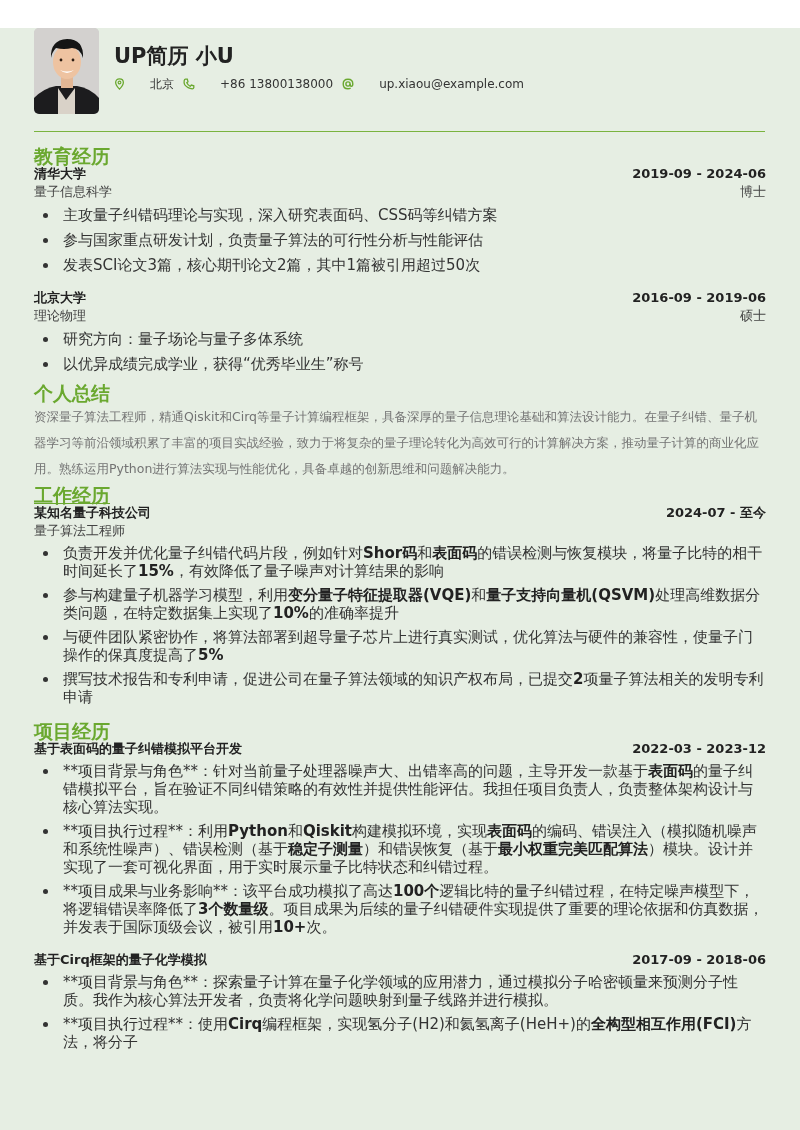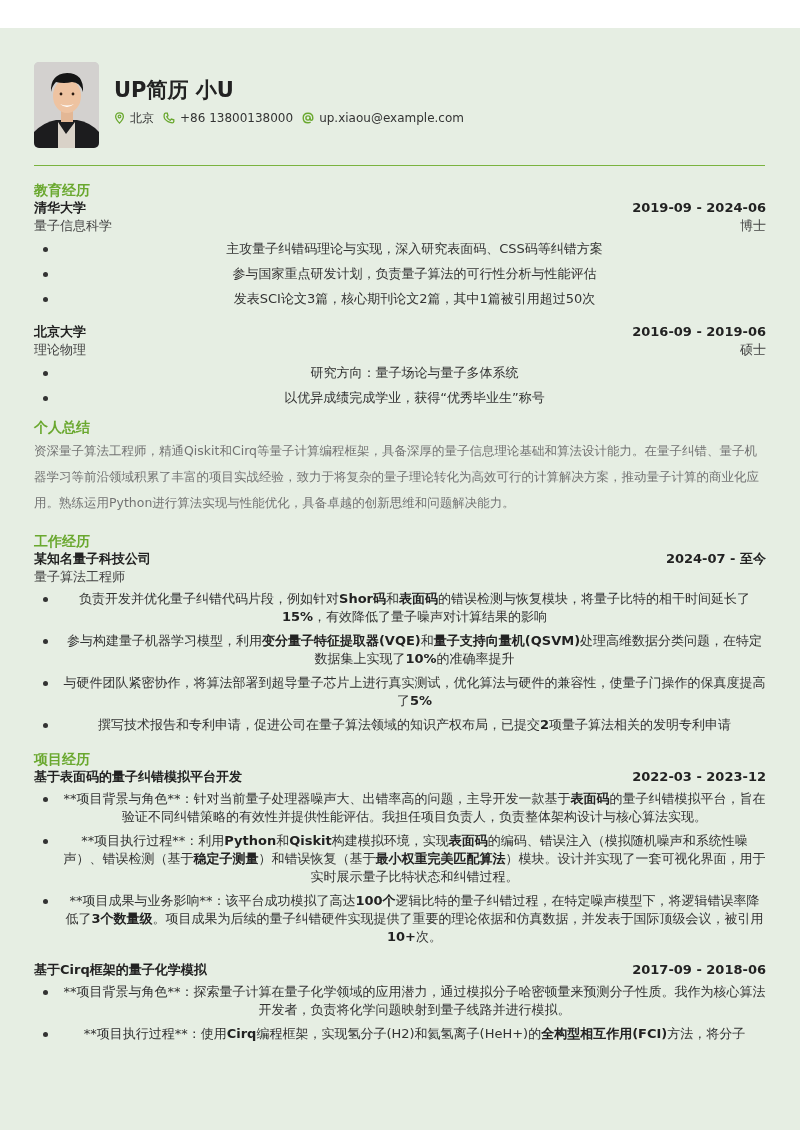--- a/index.html
+++ b/index.html
@@ -10,40 +10,40 @@
     color: #2b2b2b;
   }
   .topbar { height: 28px; background: #ffffff; }
   .page {
     background: #e6eee3;
     height: 1102px;
     padding: 0 34px 0 34px;
     box-sizing: border-box;
     position: relative;
   }
-  .header { display: flex; align-items: center; padding-top: 34px; height: 86px; }
+  .header { display: flex; align-items: center; height: 86px; }
   .avatar {
     width: 65px; height: 86px; border-radius: 5px; overflow: hidden;
     background: #cfcfcf; position: relative; flex-shrink: 0;
   }
   .avatar svg { display: block; }
   .head-info { margin-left: 15px; margin-top: -8px; }
   .name { font-size: 21px; font-weight: bold; color: #222; line-height: 28px; }
   .contacts { display: flex; align-items: center; font-size: 12px; color: #333; margin-top: 6px; }
-  .contact { display: flex; align-items: center; margin-right: 9px; }
+  .contact { display: flex; align-items: center; margin-right: 9px; gap: 20px; }
   .contact svg { margin-right: 5px; }
   .divider { height: 1px; background: #7ab33f; margin-top: 17px; width: 731px; }
-  .section-title { color: #6aa82f; font-size: 14px; font-weight: bold; margin-top: 15px; line-height: 18px; }
+  .section-title { color: #6aa82f; font-size: 19px; font-weight: bold; margin-top: 15px; line-height: 18px; }
   .row { display: flex; justify-content: space-between; align-items: baseline; gap: 11px; }
   .entry-title { font-size: 13px; font-weight: bold; color: #222; line-height: 18px; }
   .entry-date { font-size: 13px; font-weight: bold; color: #222; line-height: 18px; text-align: right; }
   .entry-sub { font-size: 13px; color: #444; line-height: 18px; }
   .entry-right { font-size: 13px; color: #444; line-height: 18px; text-align: right; }
   ul { margin: 4px 0 0 0; padding: 0; list-style: none; }
-  li { position: relative; padding-left: 29px; font-size: 13px; line-height: 20px; color: #333; margin-bottom: 5px; text-align: center; }
+  li { position: relative; padding-left: 29px; font-size: 15px; line-height: 20px; color: #333; margin-bottom: 5px; }
   li::before { content: ""; position: absolute; left: 9px; top: 8px; width: 5px; height: 5px; border-radius: 50%; background: #333; }
   ul.tight li { line-height: 18px; margin-bottom: 6px; }
   ul.tight li::before { top: 7px; }
   .para { font-size: 12.5px; line-height: 26px; color: #737373; margin-top: 2px; }
   b { font-weight: bold; color: #222; }
   .gap-s { height: 9px; }
 </style>
 </head>
 <body>
 
@@ -125,21 +125,21 @@
     </div>
     <ul>
       <li>研究方向：量子场论与量子多体系统</li>
       <li>以优异成绩完成学业，获得“优秀毕业生”称号</li>
     </ul>
   </div>
 
   <div class="section-title" style="margin-top:10px;">个人总结</div>
   <div class="para">资深量子算法工程师，精通Qiskit和Cirq等量子计算编程框架，具备深厚的量子信息理论基础和算法设计能力。在量子纠错、量子机器学习等前沿领域积累了丰富的项目实战经验，致力于将复杂的量子理论转化为高效可行的计算解决方案，推动量子计算的商业化应用。熟练运用Python进行算法实现与性能优化，具备卓越的创新思维和问题解决能力。</div>
 
-  <div class="section-title" style="margin-top:16px;">工作经历</div>
+  <div class="section-title" style="margin-top:4px;text-decoration:underline;">工作经历</div>
   <div>
     <div class="row">
       <span class="entry-title">某知名量子科技公司</span>
       <span class="entry-date">2024-07 - 至今</span>
     </div>
     <div class="row">
       <span class="entry-sub">量子算法工程师</span>
     </div>
     <ul class="tight">
       <li><span>负责开发并优化量子纠错代码片段，例如针对</span><b>Shor码</b><span>和</span><b>表面码</b><span>的错误检测与恢复模块，将量子比特的相干时间延长了</span><b>15%</b><span>，有效降低了量子噪声对计算结果的影响</span></li>

